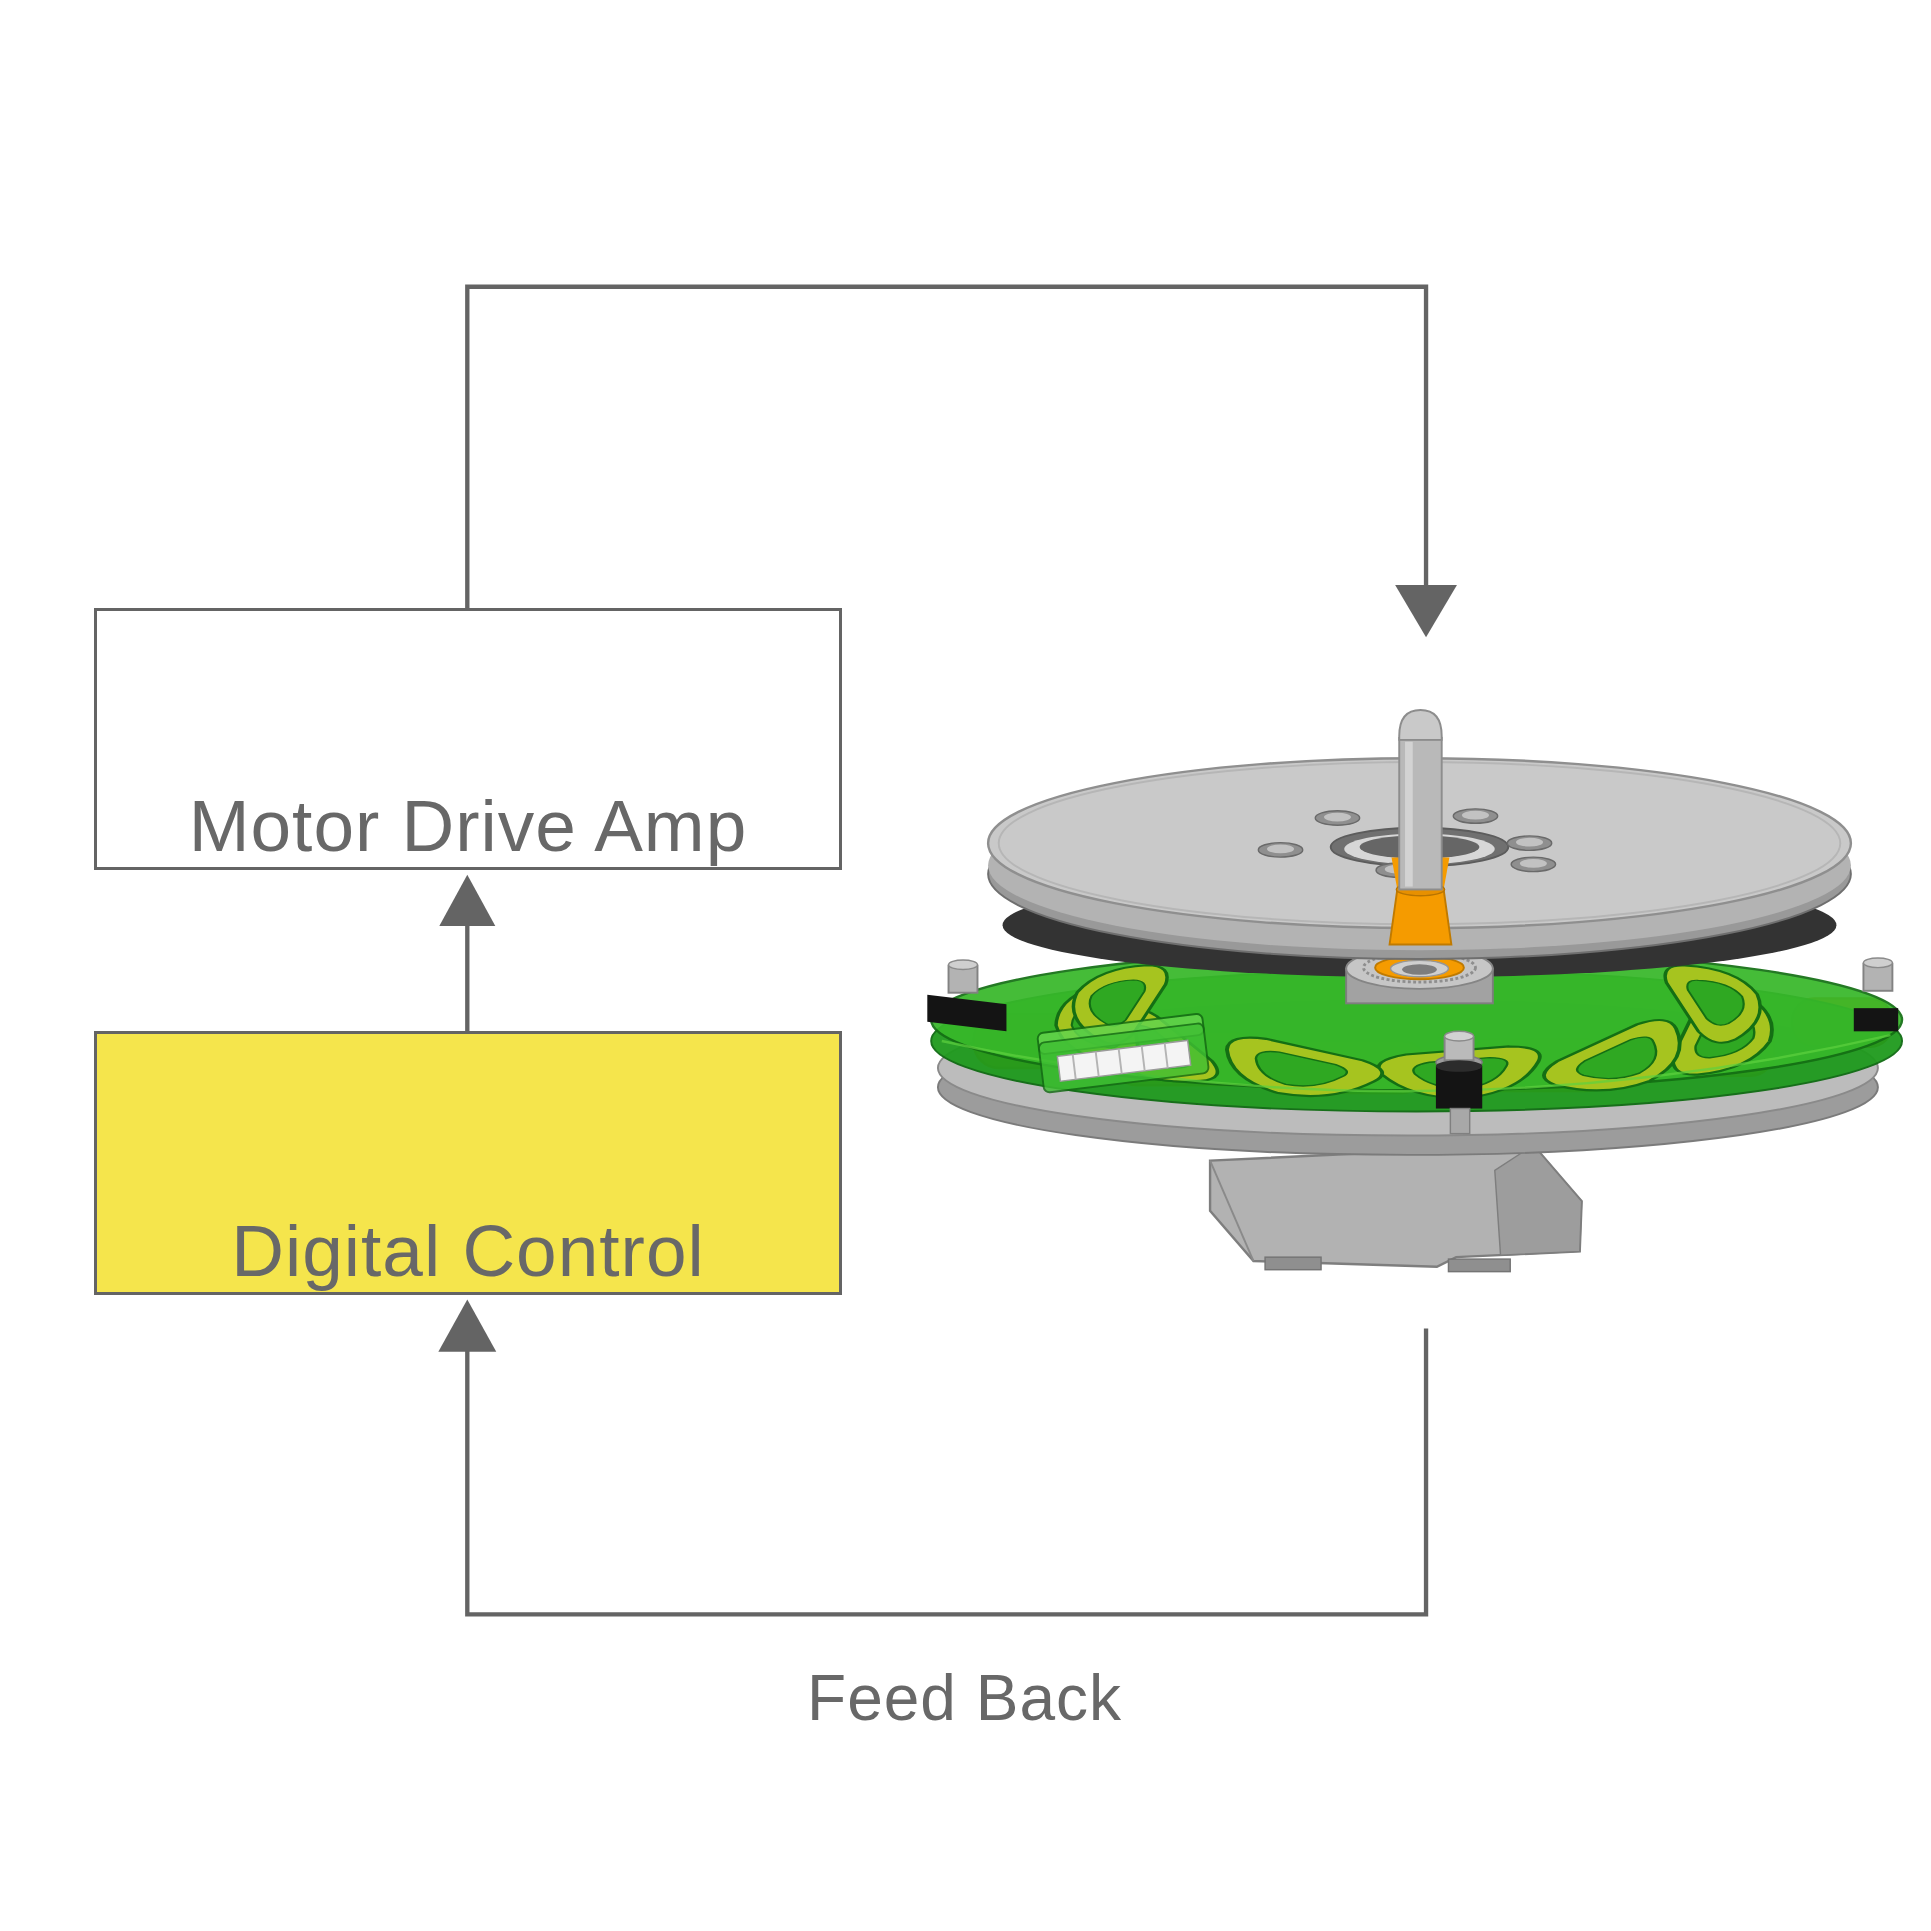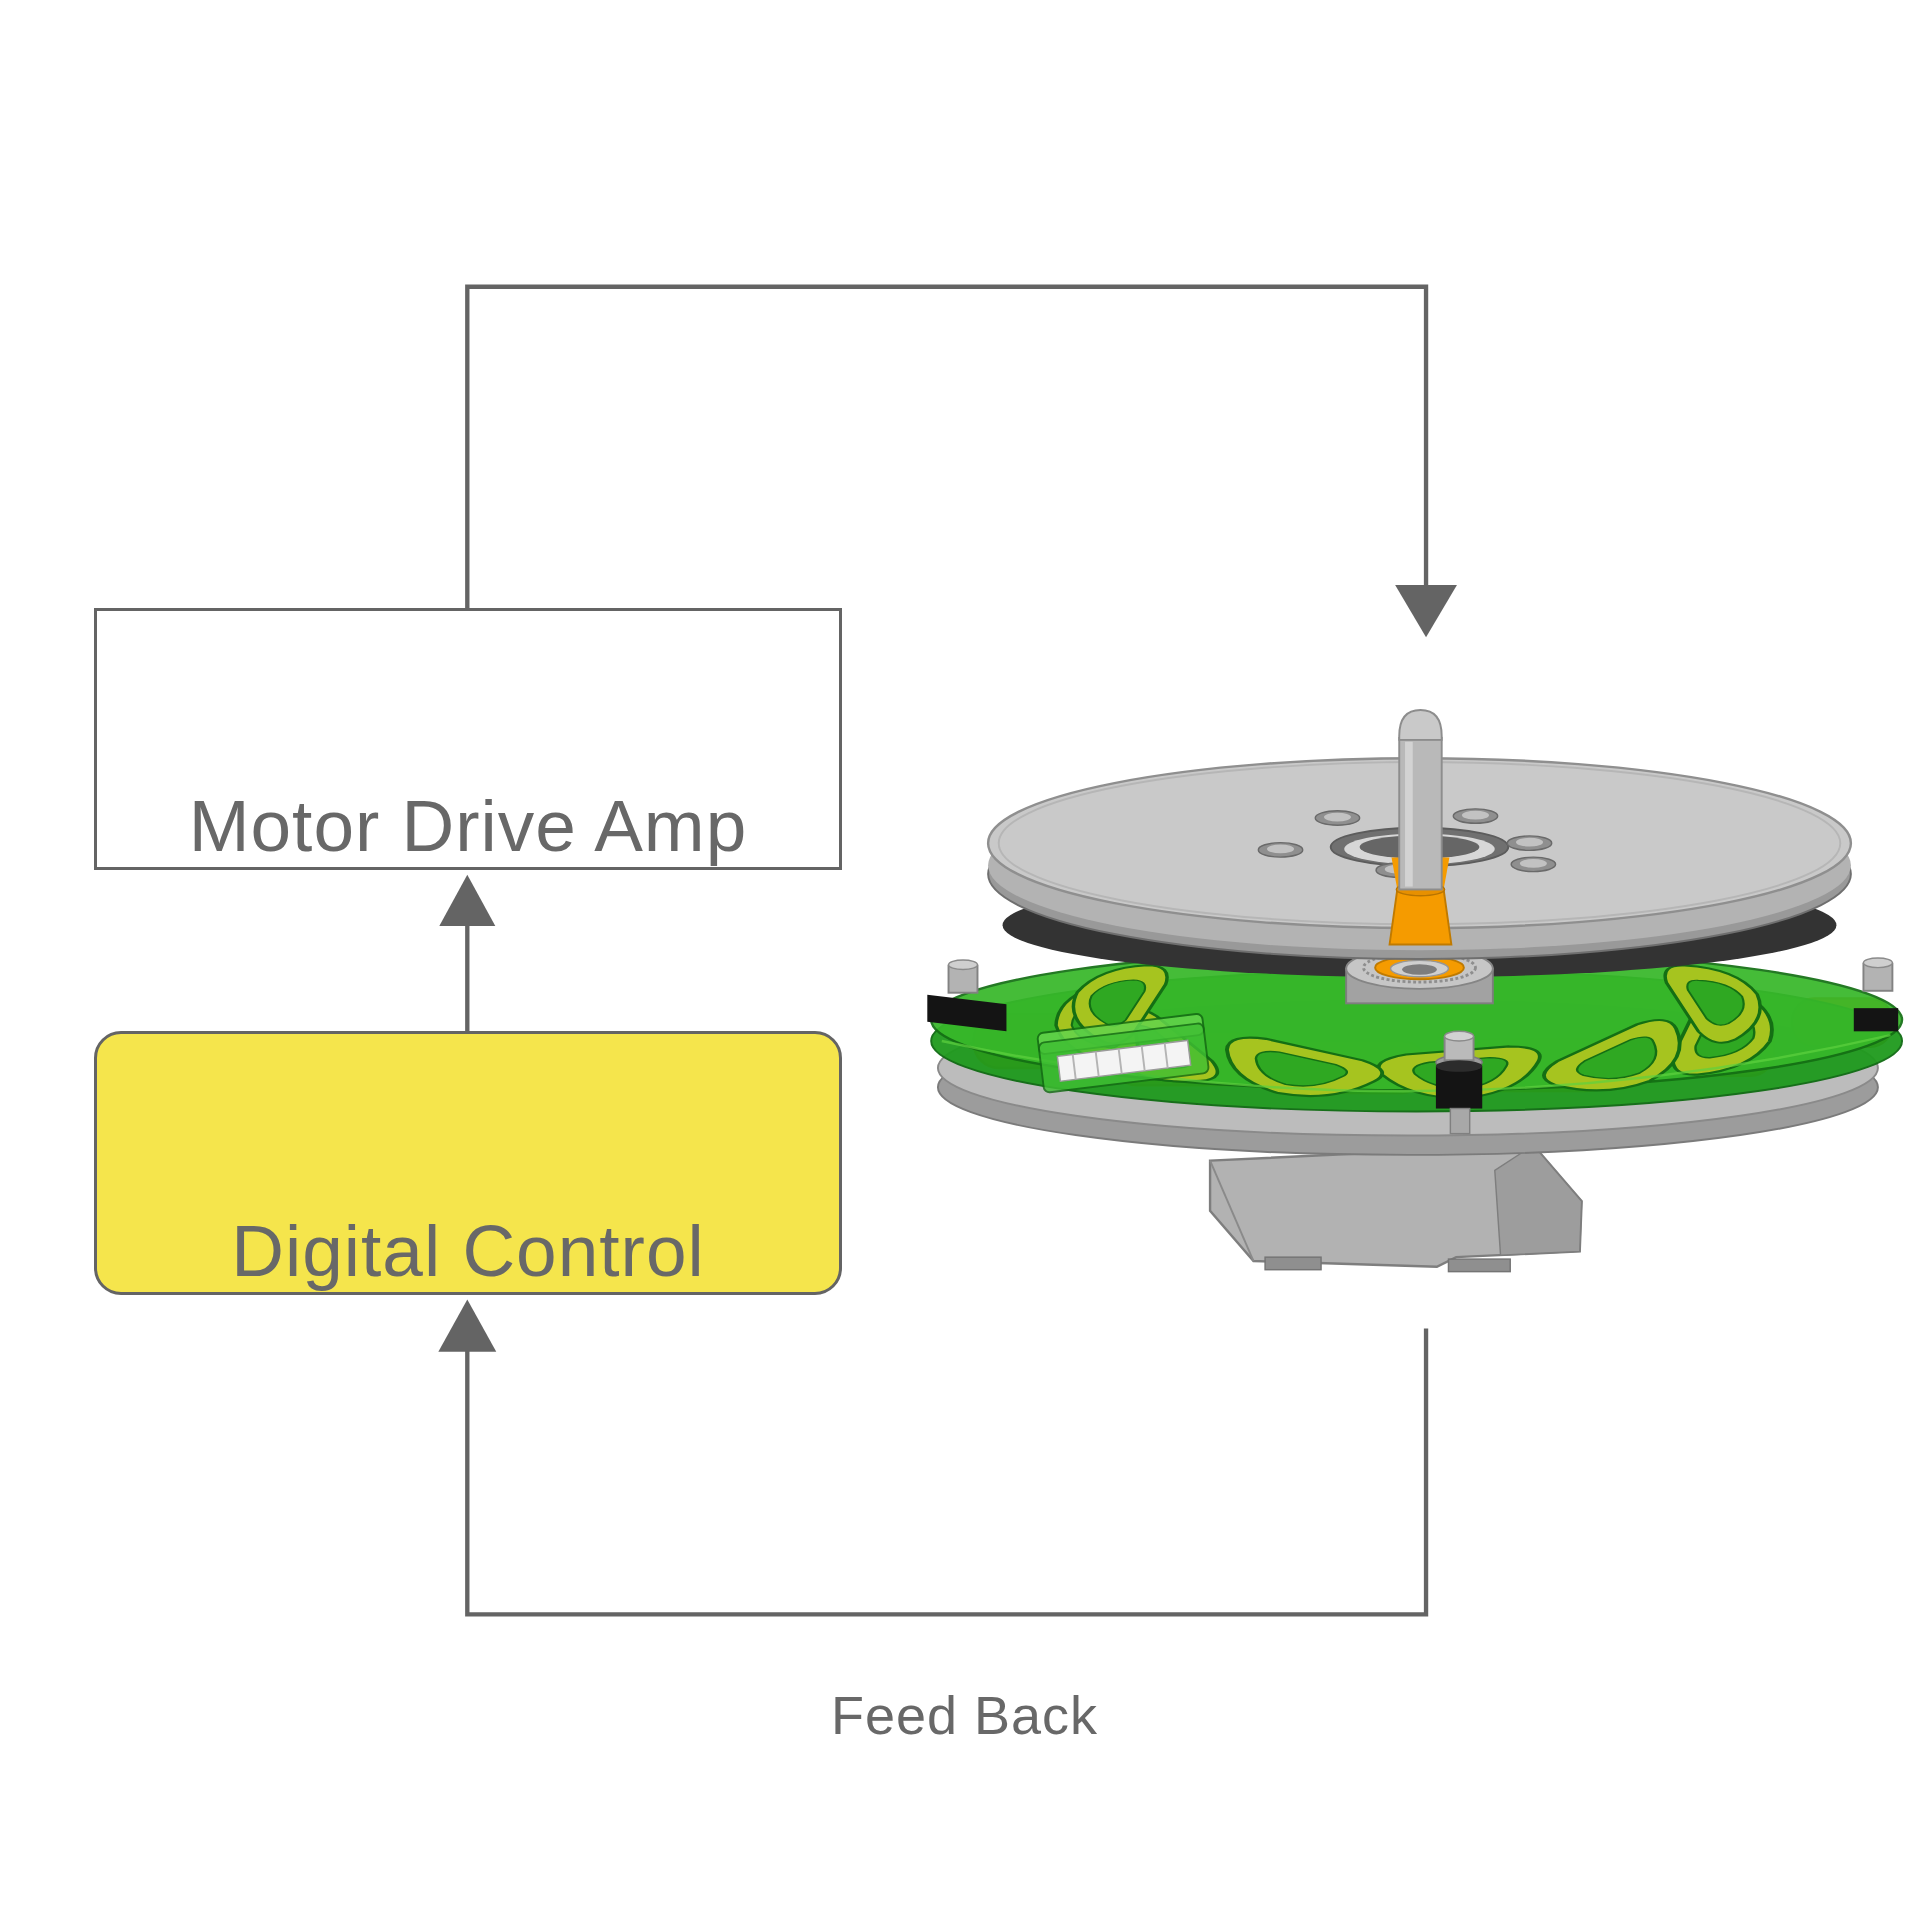--- a/index.html
+++ b/index.html
@@ -5,24 +5,24 @@
   html,body{margin:0;padding:0;}
   body{width:1931px;height:1931px;font-family:"Liberation Sans", sans-serif;}
   .canvas{position:relative;width:1931px;height:1931px;background:#ffffff;overflow:hidden;}
   .connectors{position:absolute;left:0;top:0;width:1931px;height:1931px;}
   .node{
     position:absolute;display:flex;align-items:flex-end;justify-content:center;
     box-sizing:border-box;border:3.9px solid var(--dg-node-border,#666);
     font-size:73px;color:var(--dg-text,#686868);letter-spacing:1px;
   }
   .node-plain{left:94px;top:608px;width:748px;height:262px;background:#ffffff;}
-  .node-accent{left:94px;top:1031px;width:748px;height:264px;background:var(--dg-highlight-fill,#f5e54c);border-radius:27px;}
+  .node-accent{left:94px;top:1031px;width:748px;height:264px;background:var(--dg-highlight-fill,#f5e54c);}
   .feedback-label{
     position:absolute;left:675px;top:1666px;width:579px;text-align:center;
-    font-size:54px;color:var(--dg-text,#686868);letter-spacing:1px;line-height:1;margin-top:22px;
+    font-size:64px;color:var(--dg-text,#686868);letter-spacing:1px;line-height:1;
   }
   .motor{position:absolute;left:908px;top:676px;width:1023px;height:618px;}
 </style>
 </head>
 <body>
 
 <div class="canvas">
 
   <svg class="connectors" viewBox="0 0 2000 2000">
     <g>

